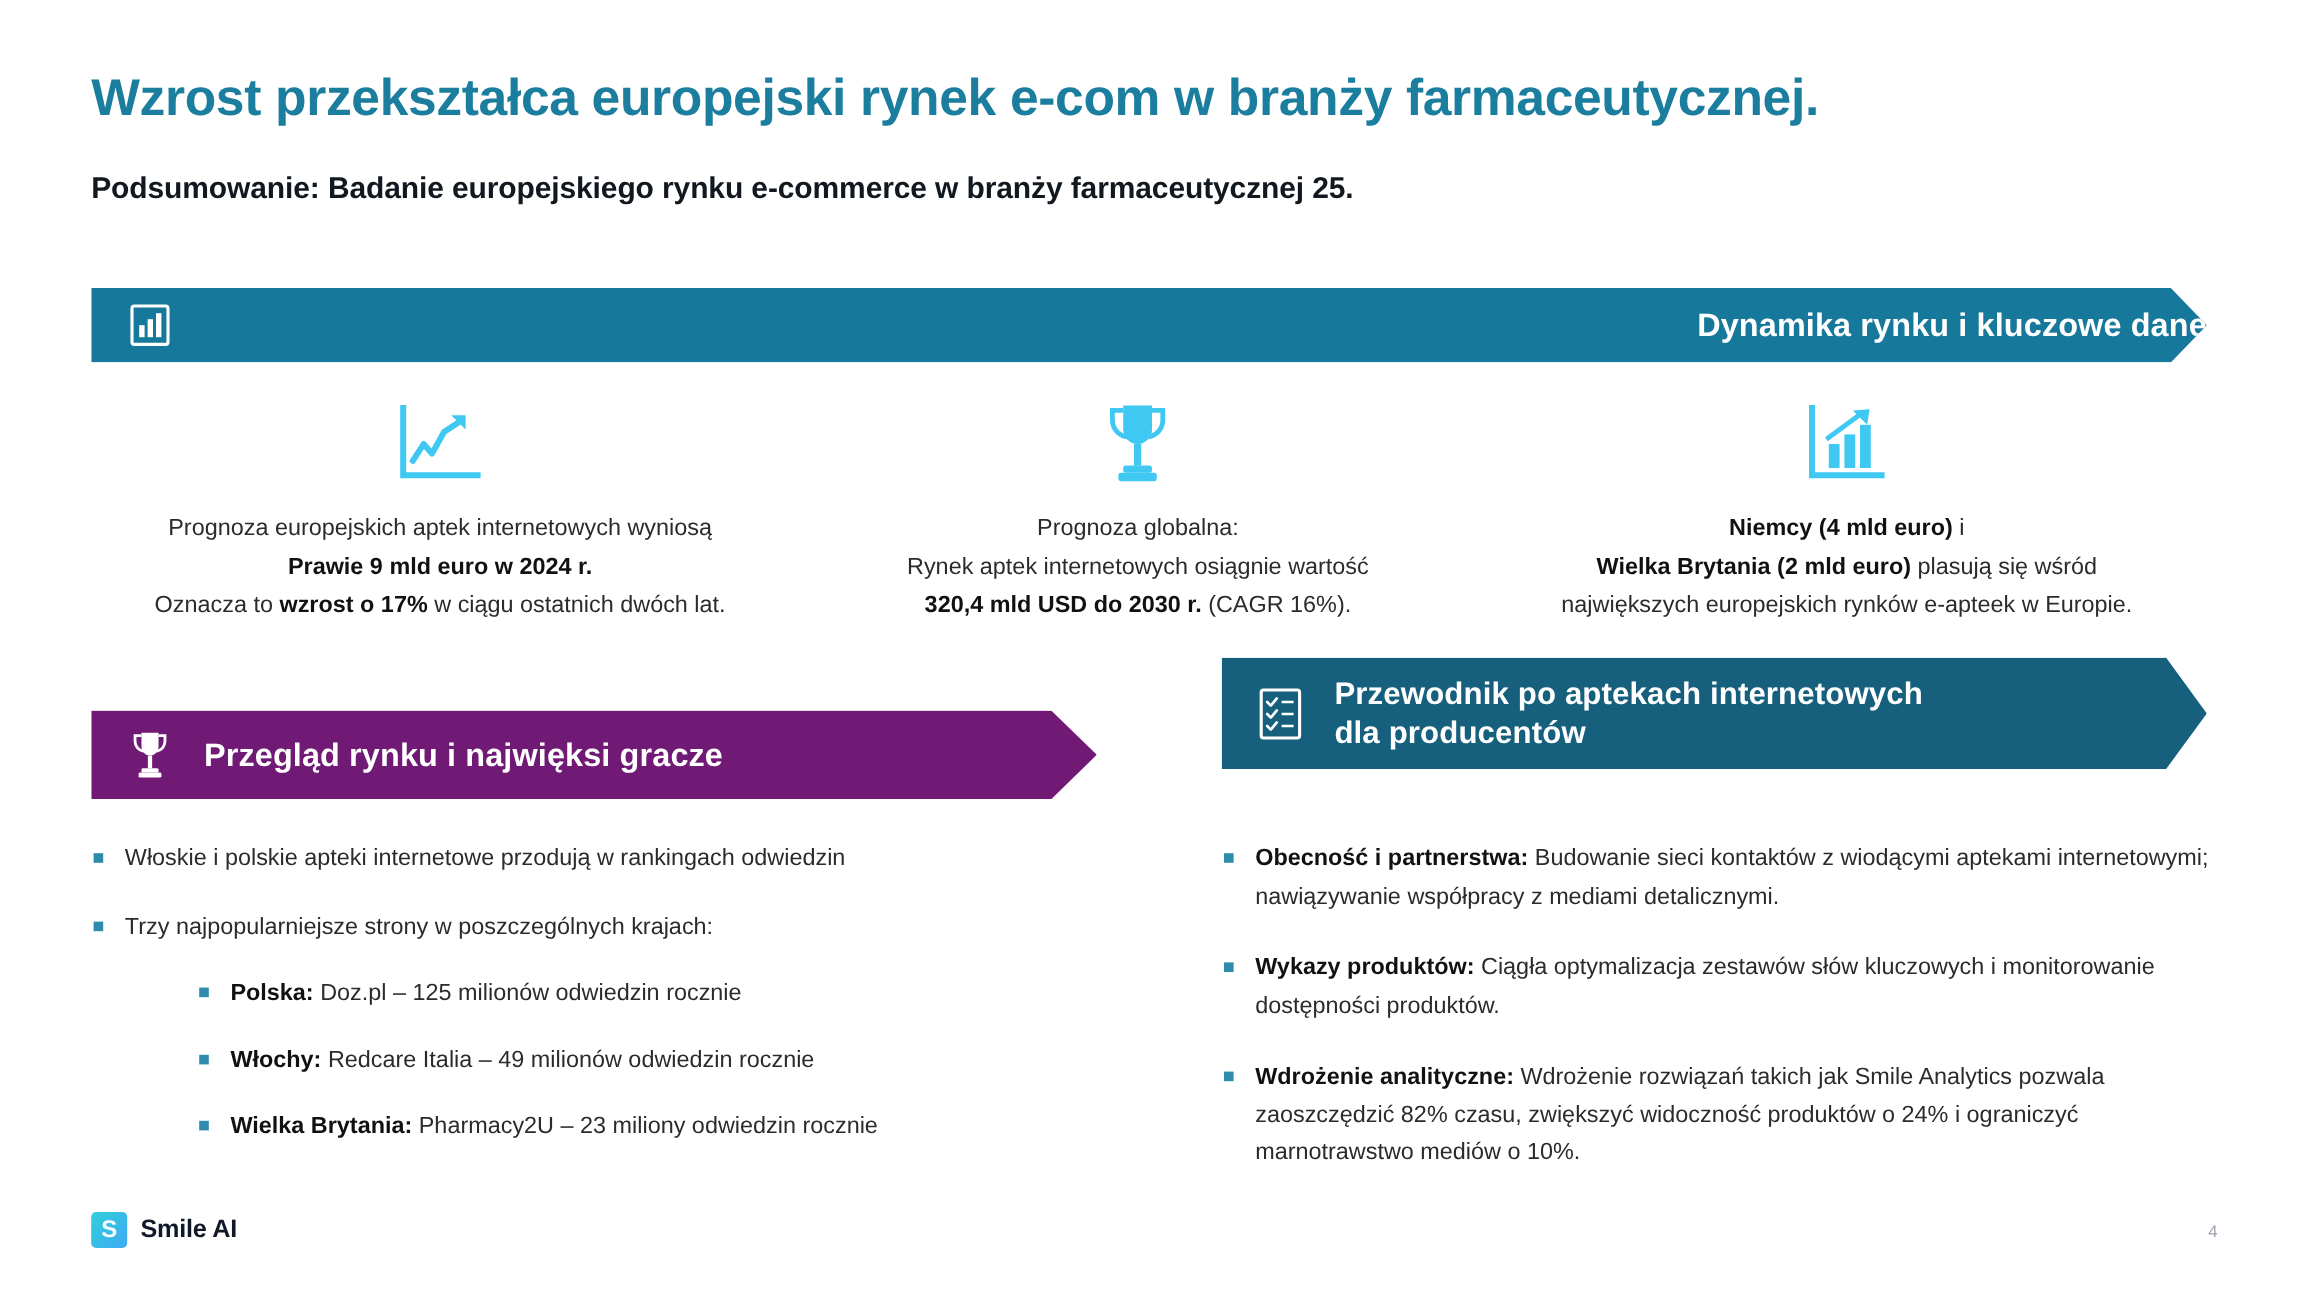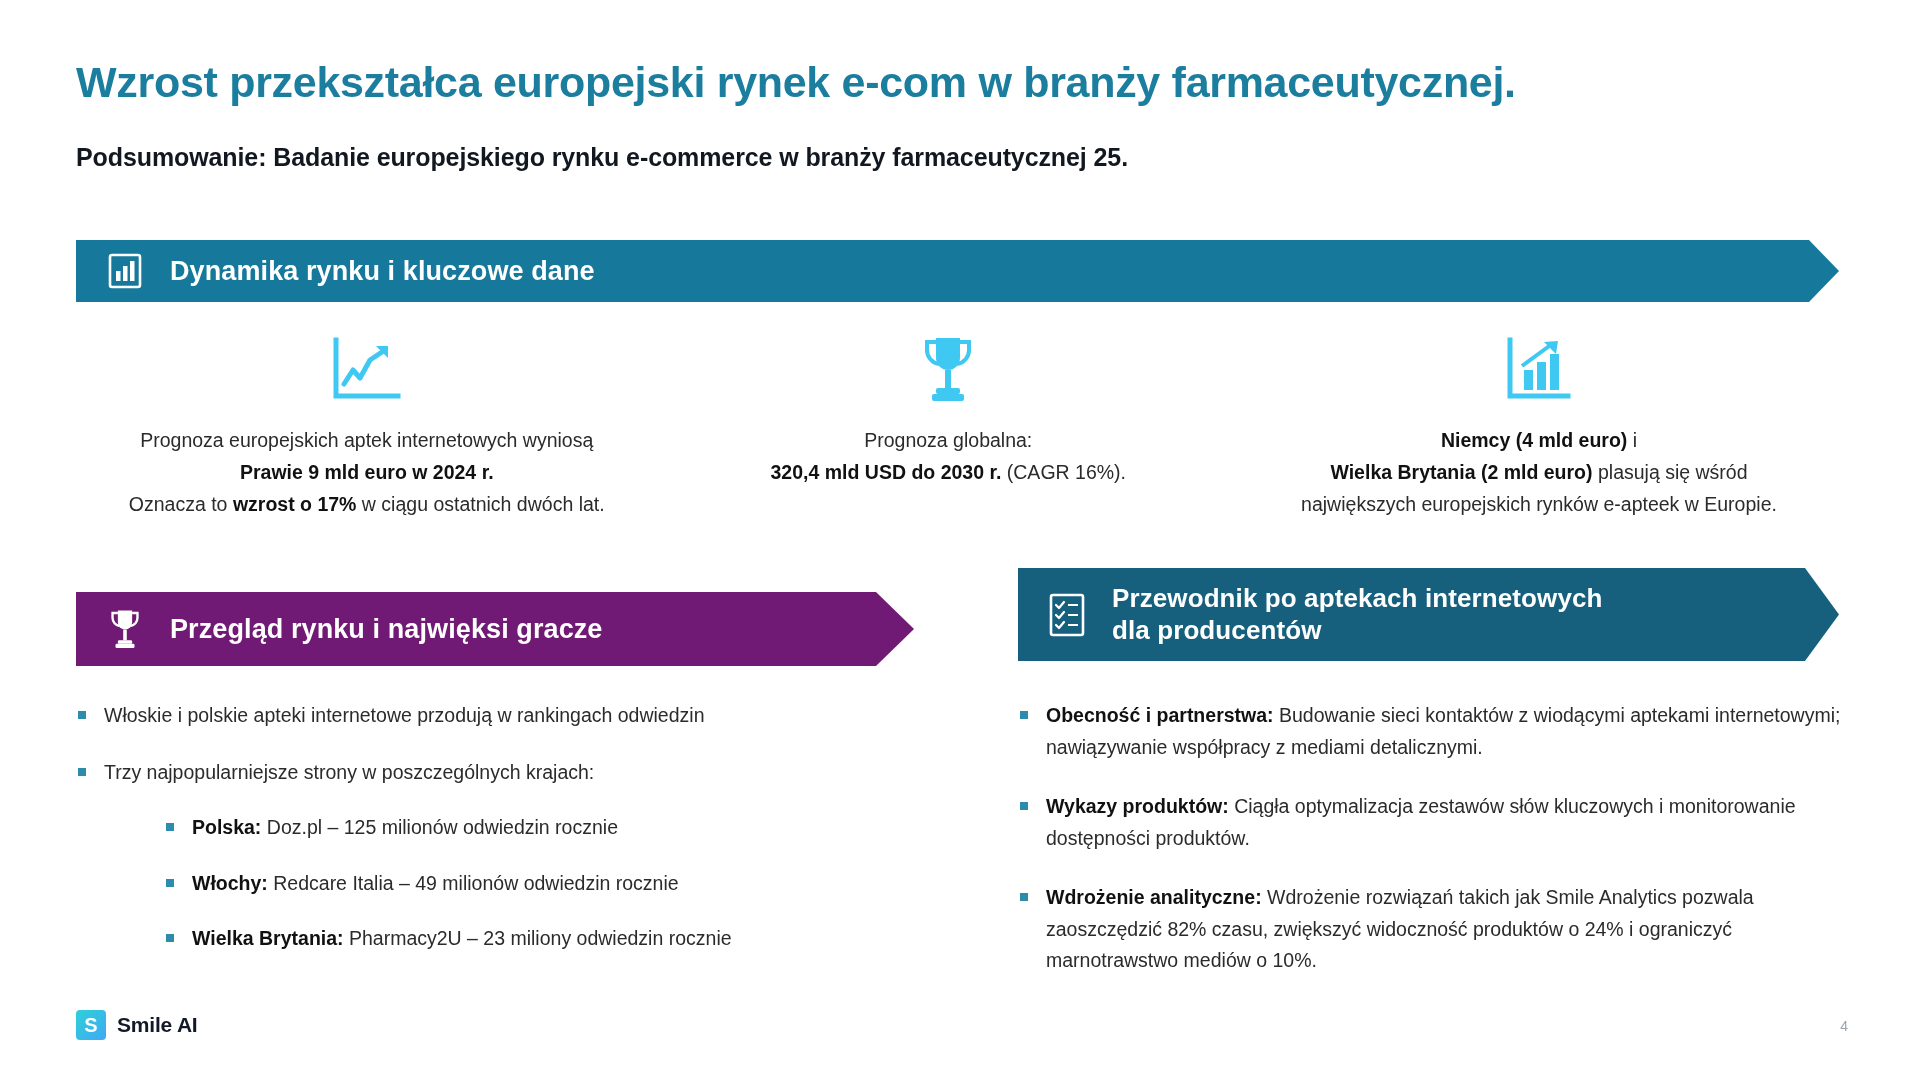--- a/index.html
+++ b/index.html
@@ -34,32 +34,33 @@
     flex: 0 0 auto; width: 46px; height: 46px;
     display: flex; align-items: center; justify-content: center;
     margin-right: 22px;
   }
   .banner .btext { font-weight: bold; letter-spacing: 0.1px; }
 
   #banner-market {
     left: 76px; top: 240px; width: 1763px; height: 62px;
     background: #16789b;
     clip-path: polygon(0 0, calc(100% - 30px) 0, 100% 50%, calc(100% - 30px) 100%, 0 100%);
+    justify-content: space-between;
   }
   #banner-market .btext { font-size: 27px; }
 
   #banner-players {
     left: 76px; top: 592px; width: 838px; height: 74px;
     background: #701a75;
     clip-path: polygon(0 0, calc(100% - 38px) 0, 100% 50%, calc(100% - 38px) 100%, 0 100%);
   }
   #banner-players .btext { font-size: 27px; }
 
   #banner-guide {
-    left: 1018px; top: 568px; width: 821px; height: 93px;
+    left: 1018px; top: 548px; width: 821px; height: 93px;
     background: #16607e;
     clip-path: polygon(0 0, calc(100% - 34px) 0, 100% 50%, calc(100% - 34px) 100%, 0 100%);
     align-items: center;
   }
   #banner-guide .btext { font-size: 26px; line-height: 1.22; }
 
   
   .stats { position: absolute; left: 76px; top: 330px; width: 1763px; display: flex; }
   .stat { flex: 1 1 0; display: flex; flex-direction: column; align-items: center; }
   .stat .sicon { height: 74px; display: flex; align-items: flex-end; justify-content: center; margin-bottom: 20px; }
@@ -155,20 +156,21 @@
           <path d="M20 4 h24 v20 a12 12 0 0 1 -24 0 z" fill="#3fc8f2"></path>
           <path d="M20 8 h-9 v8 a14 14 0 0 0 12 14" fill="none" stroke="#3fc8f2" stroke-width="4"></path>
           <path d="M44 8 h9 v8 a14 14 0 0 1 -12 14" fill="none" stroke="#3fc8f2" stroke-width="4"></path>
           <rect x="29" y="36" width="6" height="18" fill="#3fc8f2"></rect>
           <rect x="20" y="54" width="24" height="6" rx="2" fill="#3fc8f2"></rect>
           <rect x="16" y="60" width="32" height="7" rx="2" fill="#3fc8f2"></rect>
         </svg>
       </span>
       <div class="stext">
           <div>Prognoza globalna:</div>
+          <div>Rynek aptek internetowych osiągnie wartość</div>
           <div><b>320,4 mld USD do 2030 r.</b> (CAGR 16%).</div>
         </div>
     </div>
 
     <div class="stat" id="stat-markets">
       <span class="sicon">
         <svg width="70" height="68" viewBox="0 0 70 68" aria-hidden="true">
           <path d="M6 4 V60 H64" fill="none" stroke="#3fc8f2" stroke-width="5" stroke-linecap="square"></path>
           <rect x="20" y="34" width="9" height="20" fill="#3fc8f2"></rect>
           <rect x="33" y="26" width="9" height="28" fill="#3fc8f2"></rect>

